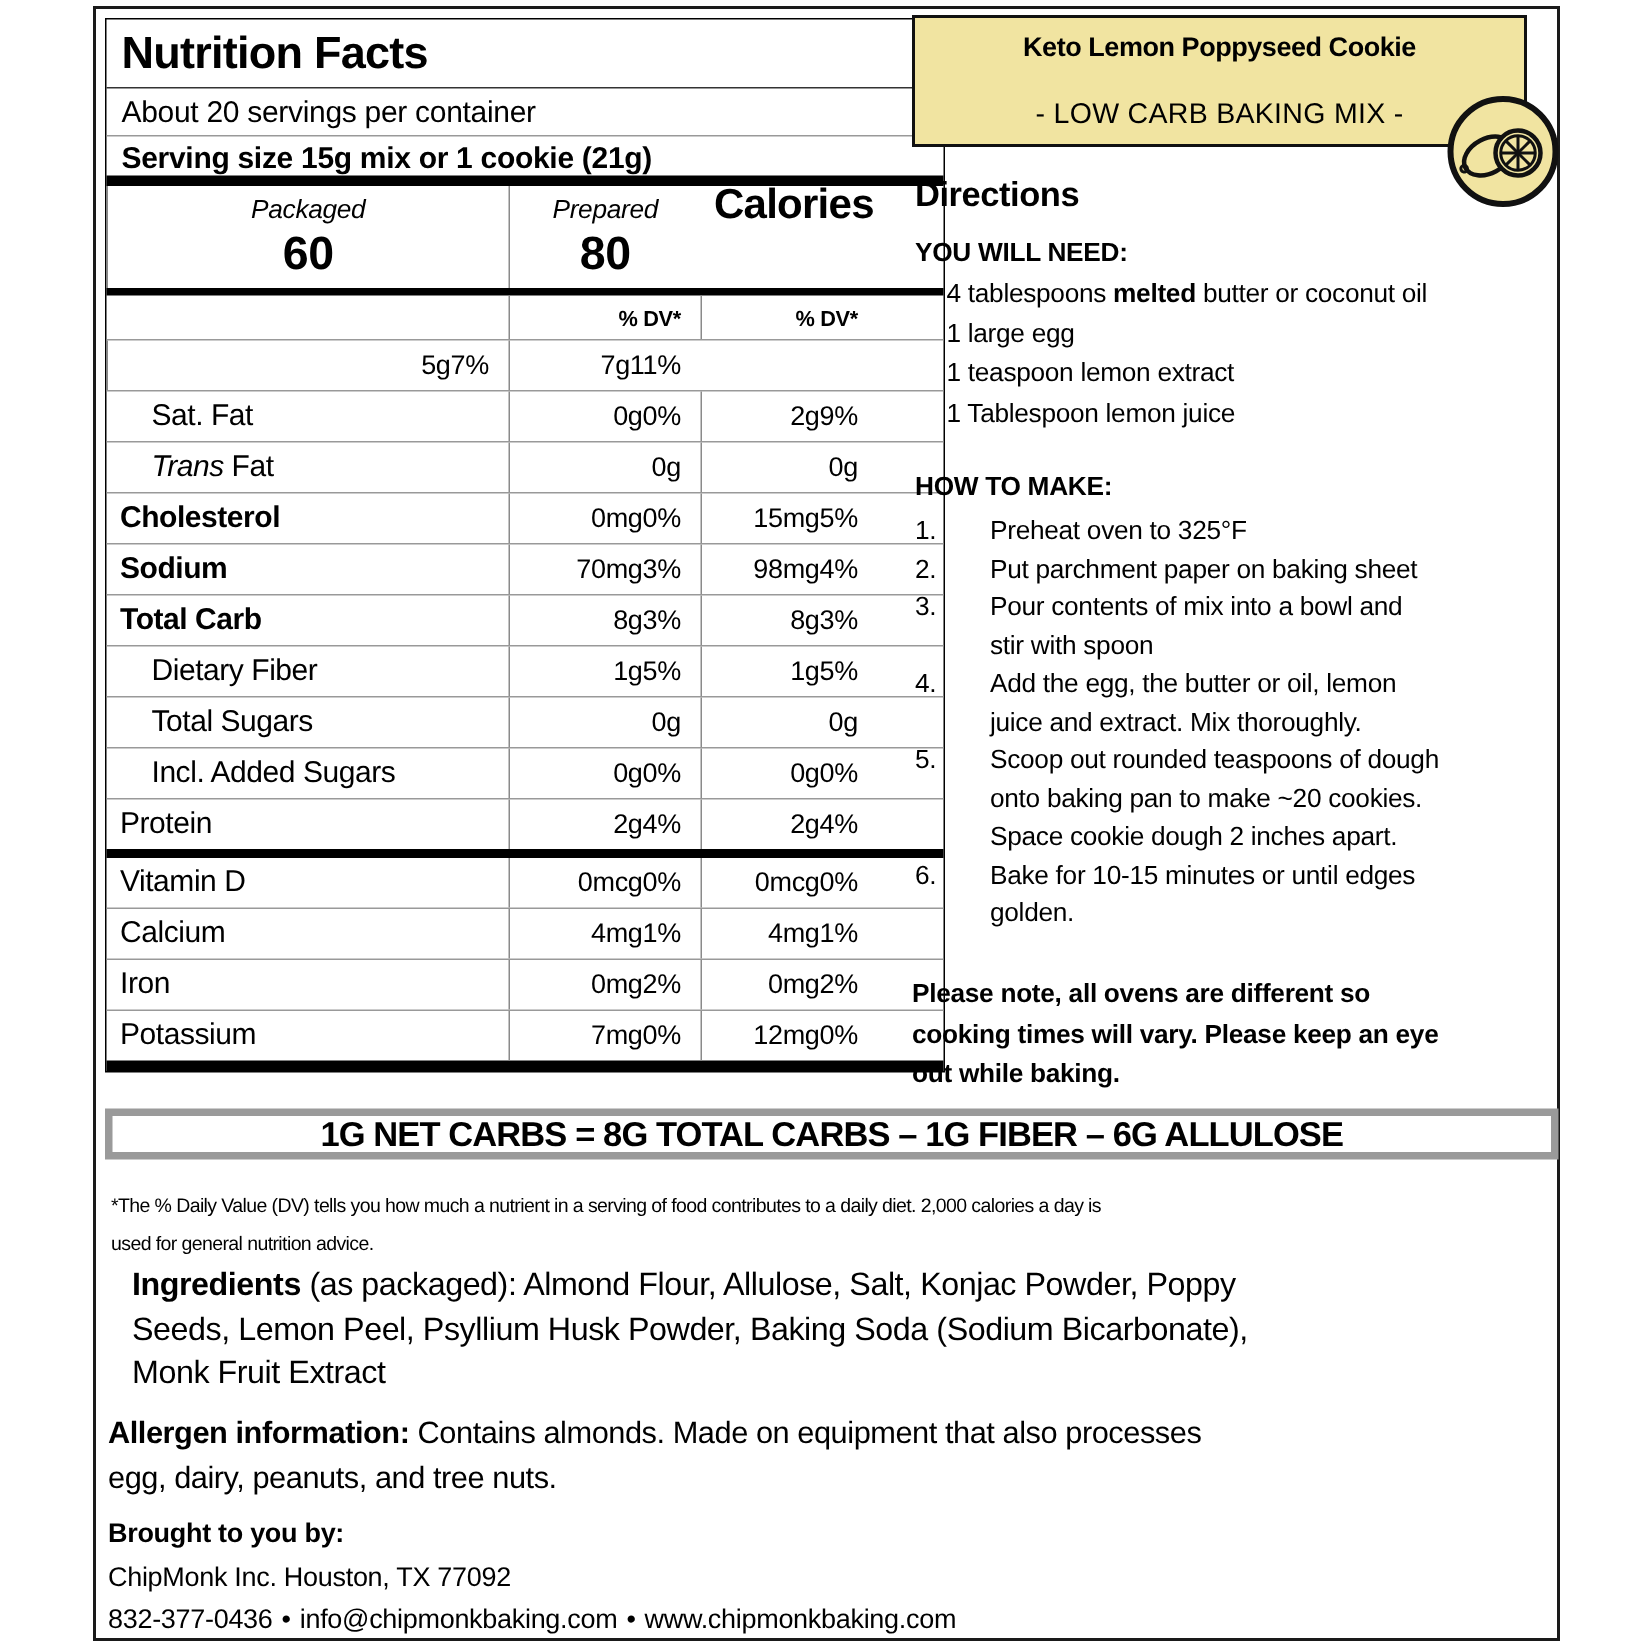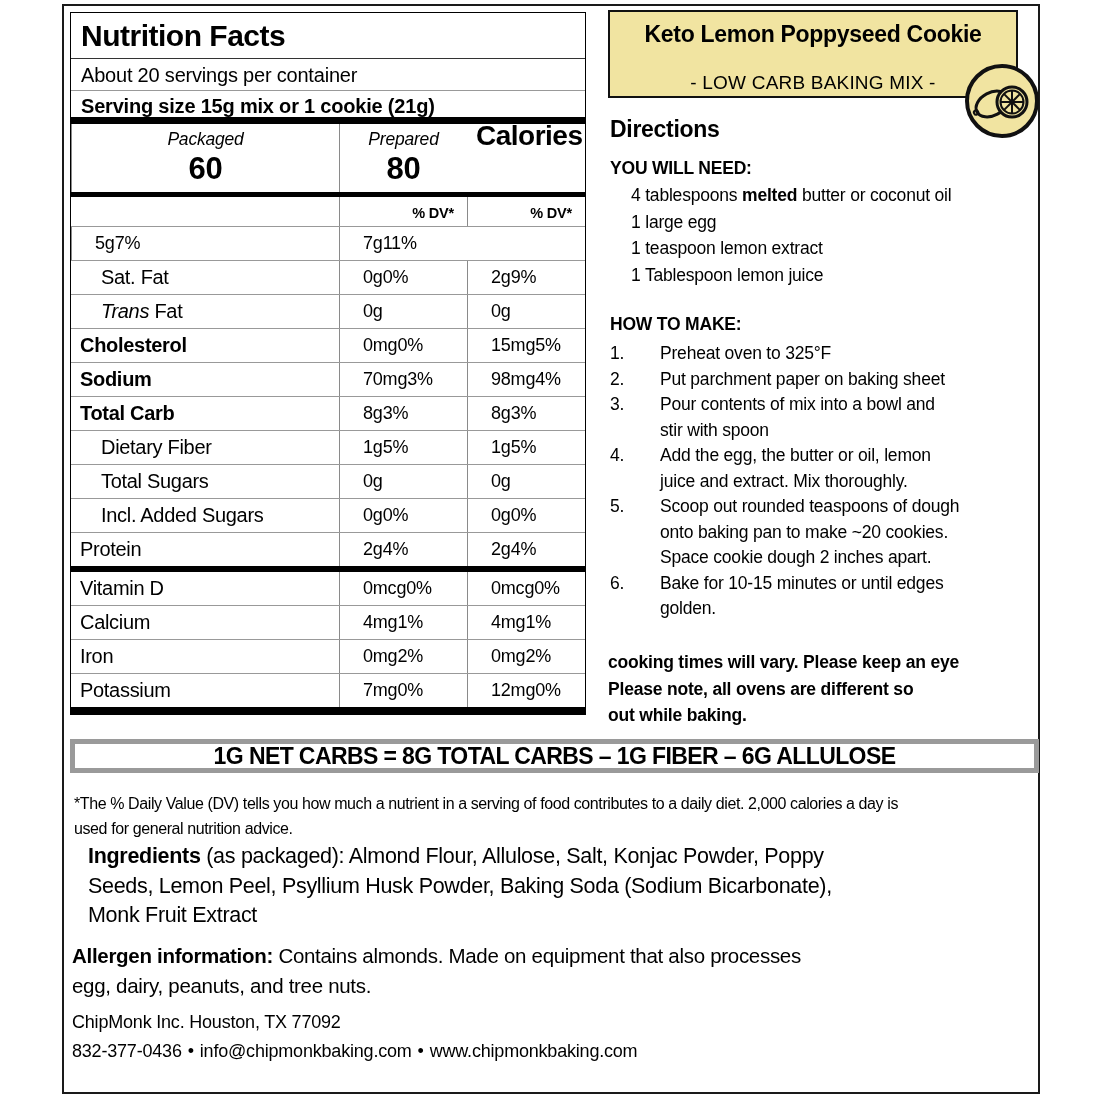--- a/index.html
+++ b/index.html
@@ -1,62 +1,62 @@
 <!DOCTYPE html>
 <html><head>
 <meta charset="utf-8">
 <style>
   * { box-sizing: border-box; margin: 0; padding: 0; }
   body { background: #fff; font-family: "Liberation Sans", "DejaVu Sans", sans-serif; color: #000; }
   .canvas { position: relative; width: 1100px; height: 1100px; background: #fff; overflow: hidden; letter-spacing: -0.2px; }
   .outer-frame { position: absolute; left: 62px; top: 4px; width: 978px; height: 1090px; border: 2px solid #1a1a1a; }
 
   
-  .nf-panel { position: absolute; left: 70px; top: 12px; width: 516px; border: 1px solid #000; background: #fff; }
+  .nf-panel { position: absolute; left: 70px; top: 12px; width: 560px; border: 1px solid #000; background: #fff; }
   .nf-title { height: 46px; line-height: 46px; padding: 0 10px; font-size: 30px; font-weight: bold; letter-spacing: -0.5px; border-bottom: 1px solid #333; }
   .nf-servings { height: 32px; line-height: 32px; padding: 0 10px; font-size: 20px; border-bottom: 1px solid #999; }
   .nf-serving-size { height: 33px; line-height: 31px; padding: 0 10px; font-size: 20px; font-weight: bold; border-bottom: 7px solid #000; }
   .cal-grid { display: grid; grid-template-columns: 268px 128px 118px; grid-template-rows: 24px 44px; border-bottom: 5px solid #000; }
   .cal-head-left { font-weight: bold; font-size: 15.5px; padding: 6px 0 0 9px; }
   .cal-col-head { font-style: italic; font-size: 17.5px; text-align: center; padding-top: 5px; border-left: 1px solid #8a8a8a; }
   .cal-word { font-weight: bold; font-size: 28px; padding-left: 9px; letter-spacing: -0.5px; align-self: center; }
   .cal-val { text-align: center; font-size: 31px; font-weight: bold; border-left: 1px solid #8a8a8a; line-height: 42px; }
   .dv-row { display: grid; grid-template-columns: 268px 128px 118px; height: 30px; border-bottom: 1px solid #999; }
   .dv-cell { border-left: 1px solid #8a8a8a; font-size: 14.5px; font-weight: bold; text-align: right; padding: 8px 13px 0 0; }
   .nf-row { display: grid; grid-template-columns: 268px 128px 118px; height: 34px; border-bottom: 1px solid #999; }
   .nf-row.div-thick { height: 39px; border-bottom: 6px solid #000; }
   .nf-row.div-none { height: 33px; border-bottom: none; }
   .nf-lbl { font-size: 20px; align-self: center; padding-left: 9px; letter-spacing: -0.3px; white-space: pre; }
   .nf-row.bold .nf-lbl { font-weight: bold; }
   .nf-row.indent .nf-lbl { padding-left: 30px; }
   .nf-lbl .it { font-style: italic; }
-  .vcell { border-left: 1px solid #8a8a8a; display: flex; justify-content: flex-start; align-items: center; padding: 0 13px 0 23px; font-size: 18px; }
+  .vcell { border-left: 1px solid #8a8a8a; display: flex; justify-content: flex-end; align-items: center; padding: 0 13px 0 23px; font-size: 18px; }
   .nf-bottom-bar { height: 7px; background: #000; }
 
   
   .product-header { position: absolute; left: 608px; top: 10px; width: 410px; height: 88px; background: #F1E4A1; border: 2px solid #111; text-align: center; padding-top: 9px; }
-  .ph-title { font-size: 23px; font-weight: bold; letter-spacing: -0.3px; }
+  .ph-title { font-size: 18px; font-weight: bold; letter-spacing: -0.3px; }
   .ph-subtitle { font-size: 19px; margin-top: 24px; letter-spacing: 0.2px; }
   .lemon-badge { position: absolute; left: 963px; top: 62px; width: 78px; height: 78px; }
   .directions-heading { position: absolute; left: 610px; top: 116px; font-size: 23px; font-weight: bold; letter-spacing: -0.3px; }
   .ywn { position: absolute; left: 610px; top: 158px; width: 425px; font-size: 17.5px; }
   .ywn-heading { font-weight: bold; margin-bottom: 3px; }
   .ywn-list { list-style: none; padding-left: 21px; line-height: 26.5px; }
   .ywn .b { font-weight: bold; }
   .htm { position: absolute; left: 610px; top: 314px; width: 425px; font-size: 17.5px; }
   .htm-heading { font-weight: bold; margin-bottom: 6px; }
   .steps { list-style: none; }
   .step { display: grid; grid-template-columns: 50px 355px; line-height: 25.5px; }
   .step-line { display: block; }
   .please-note { position: absolute; left: 608px; top: 649px; width: 430px; font-size: 17.5px; font-weight: bold; line-height: 26.5px; }
   .pn-line { display: block; }
 
   
   .net-carbs-banner { position: absolute; left: 70px; top: 739px; width: 969px; height: 34px; border: 5px solid #9a9a9a; display: flex; align-items: center; justify-content: center; font-size: 23px; font-weight: bold; letter-spacing: -0.6px; }
-  .dv-footnote { position: absolute; left: 74px; top: 791px; width: 965px; font-size: 16px; line-height: 25px; letter-spacing: -0.4px; }
+  .dv-footnote { position: absolute; left: 74px; top: 791px; width: 965px; font-size: 13px; line-height: 25px; letter-spacing: -0.4px; }
   .fn-line { display: block; }
   .ingredients { position: absolute; left: 88px; top: 842px; width: 980px; font-size: 21.5px; line-height: 29.5px; letter-spacing: -0.3px; }
   .ing-line { display: block; }
   .lead-bold { font-weight: bold; }
   .allergen { position: absolute; left: 72px; top: 941px; width: 980px; font-size: 20.5px; line-height: 30px; letter-spacing: -0.3px; }
   .al-line { display: block; }
   .footer { position: absolute; left: 72px; top: 1008px; width: 980px; font-size: 18px; line-height: 28.5px; }
   .footer-brought { font-weight: bold; }
   .sep { padding: 0 6px; }
 </style>
@@ -320,22 +320,22 @@
       <span class="step-num">6.</span>
       <span class="step-text">
             <span class="step-line">Bake for 10-15 minutes or until edges</span>
             <span class="step-line">golden.</span>
           </span>
     </li>
       </ol>
   </div>
 
   <div class="please-note">
+    <span class="pn-line">Please note, all ovens are different so</span>
     <span class="pn-line">cooking times will vary. Please keep an eye</span>
-    <span class="pn-line">Please note, all ovens are different so</span>
     <span class="pn-line">out while baking.</span>
   </div>
 
   <div class="net-carbs-banner">1G NET CARBS = 8G TOTAL CARBS – 1G FIBER – 6G ALLULOSE</div>
 
   <div class="dv-footnote">
     <span class="fn-line">*The % Daily Value (DV) tells you how much a nutrient in a serving of food contributes to a daily diet. 2,000 calories a day is</span>
     <span class="fn-line">used for general nutrition advice.</span>
   </div>
 
@@ -344,18 +344,19 @@
     <span class="ing-line">Seeds, Lemon Peel, Psyllium Husk Powder, Baking Soda (Sodium Bicarbonate),</span>
     <span class="ing-line">Monk Fruit Extract</span>
   </div>
 
   <div class="allergen">
     <span class="al-line"><span class="lead-bold">Allergen information:</span><span> Contains almonds.  Made on equipment that also processes</span></span>
     <span class="al-line">egg, dairy, peanuts, and tree nuts.</span>
   </div>
 
   <div class="footer">
+    <div class="footer-brought">Brought to you by:</div>
     <div>ChipMonk Inc. Houston, TX 77092</div>
     <div>
       <span>832-377-0436</span><span class="sep">•</span><span>info@chipmonkbaking.com</span><span class="sep">•</span><span>www.chipmonkbaking.com</span>
     </div>
   </div>
 </div>
 
 </body></html>

